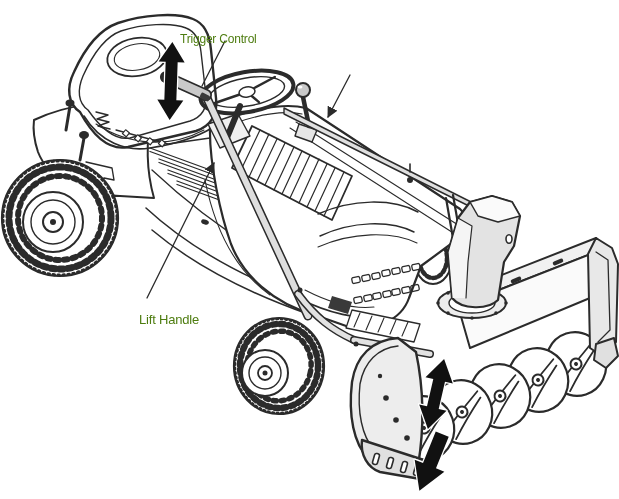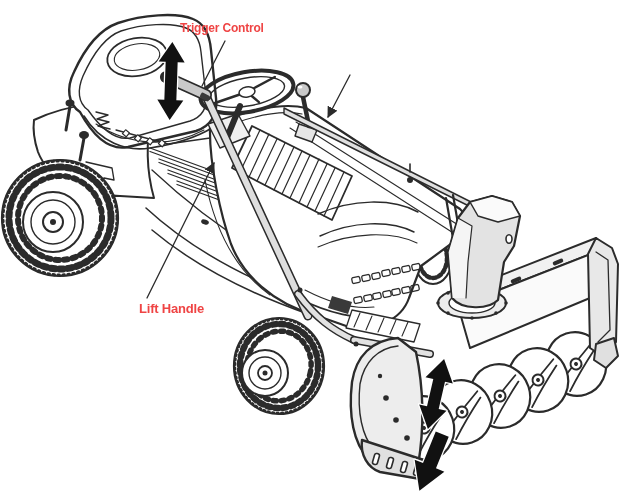--- a/index.html
+++ b/index.html
@@ -1,20 +1,20 @@
 <!DOCTYPE html>
 <html><head>
 <meta charset="utf-8">
 <style>
   html,body{margin:0;padding:0;background:#fff;}
   .stage{position:relative;width:619px;height:499px;background:#fff;overflow:hidden;
          font-family:"Liberation Sans",sans-serif;}
   .stage svg{position:absolute;left:0;top:0;}
-  .label{position:absolute;font-weight:bold;font-size:12px;letter-spacing:-0.2px;
-         color:#ef4444;white-space:nowrap;}
+  .label{position:absolute;font-weight:normal;font-size:12px;letter-spacing:-0.2px;
+         color:#4d7c0f;white-space:nowrap;margin-top:11px;}
   #lbl-trigger{left:180px;top:21px;}
   #lbl-chute{left:271px;top:57px;}
   #lbl-lift{left:99px;top:301px;font-size:13px;padding-left:40px;}
 </style>
 </head>
 <body>
 
 <div class="stage" role="img" aria-label="Line-art diagram of a lawn tractor with a front-mounted snow thrower attachment">
 
 <svg width="619" height="499" viewBox="0 0 619 499">

